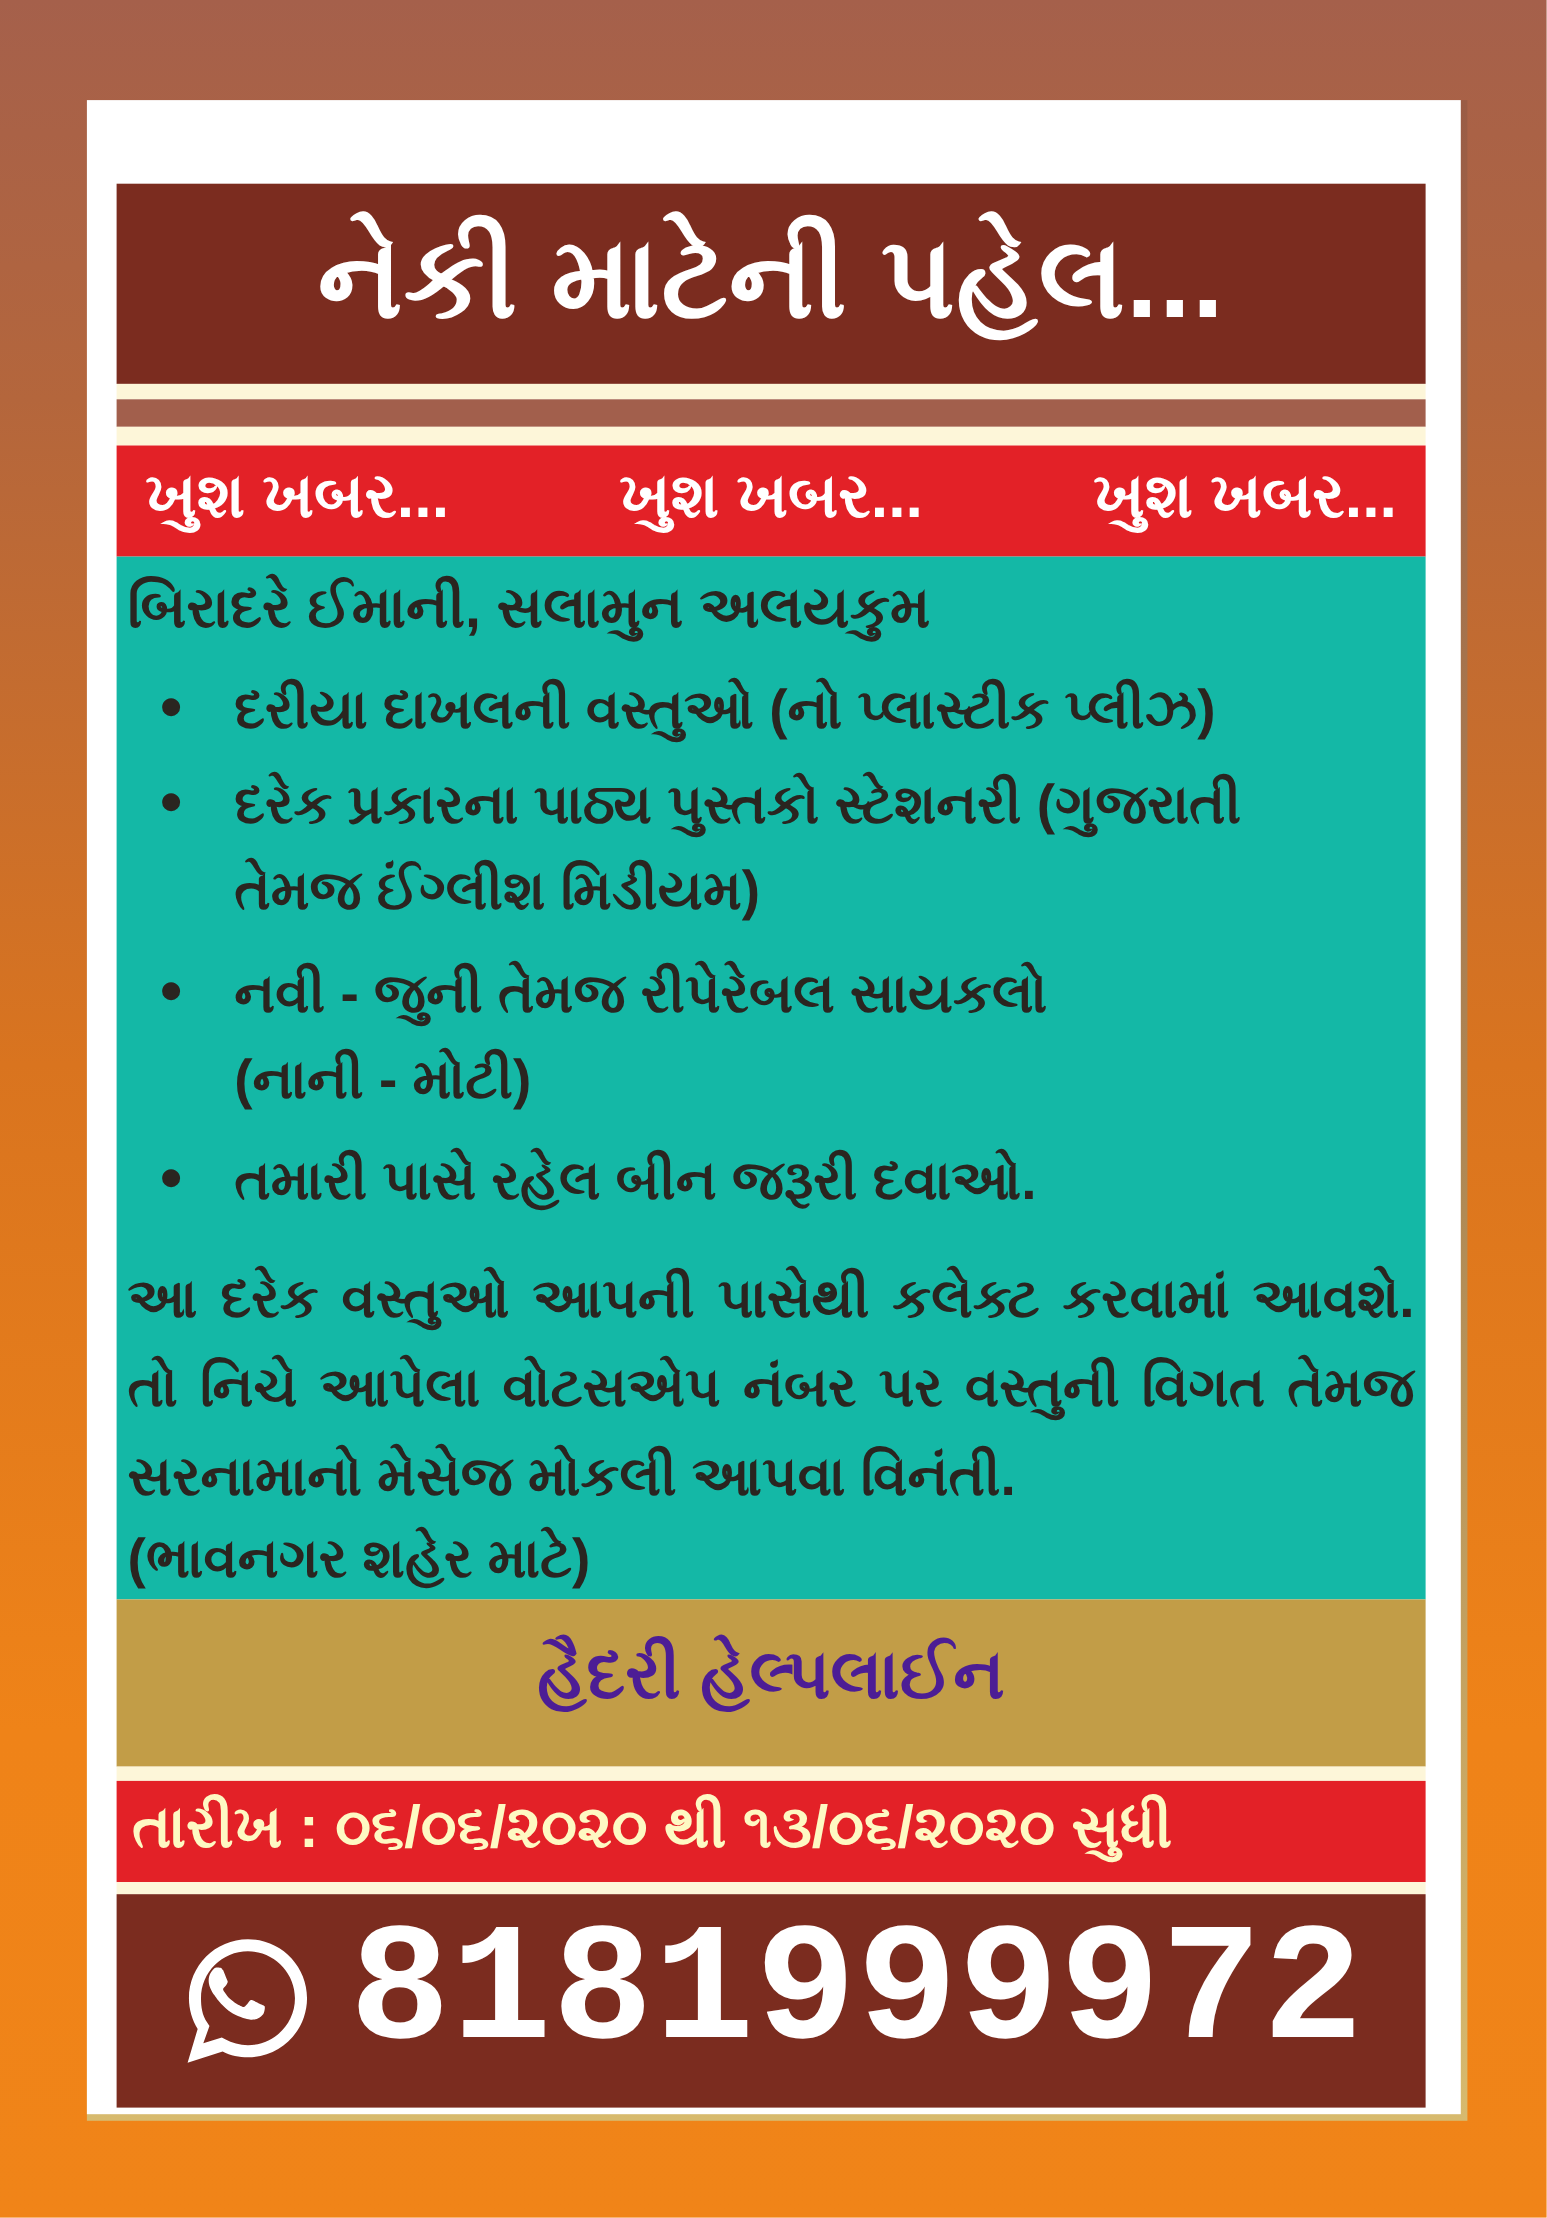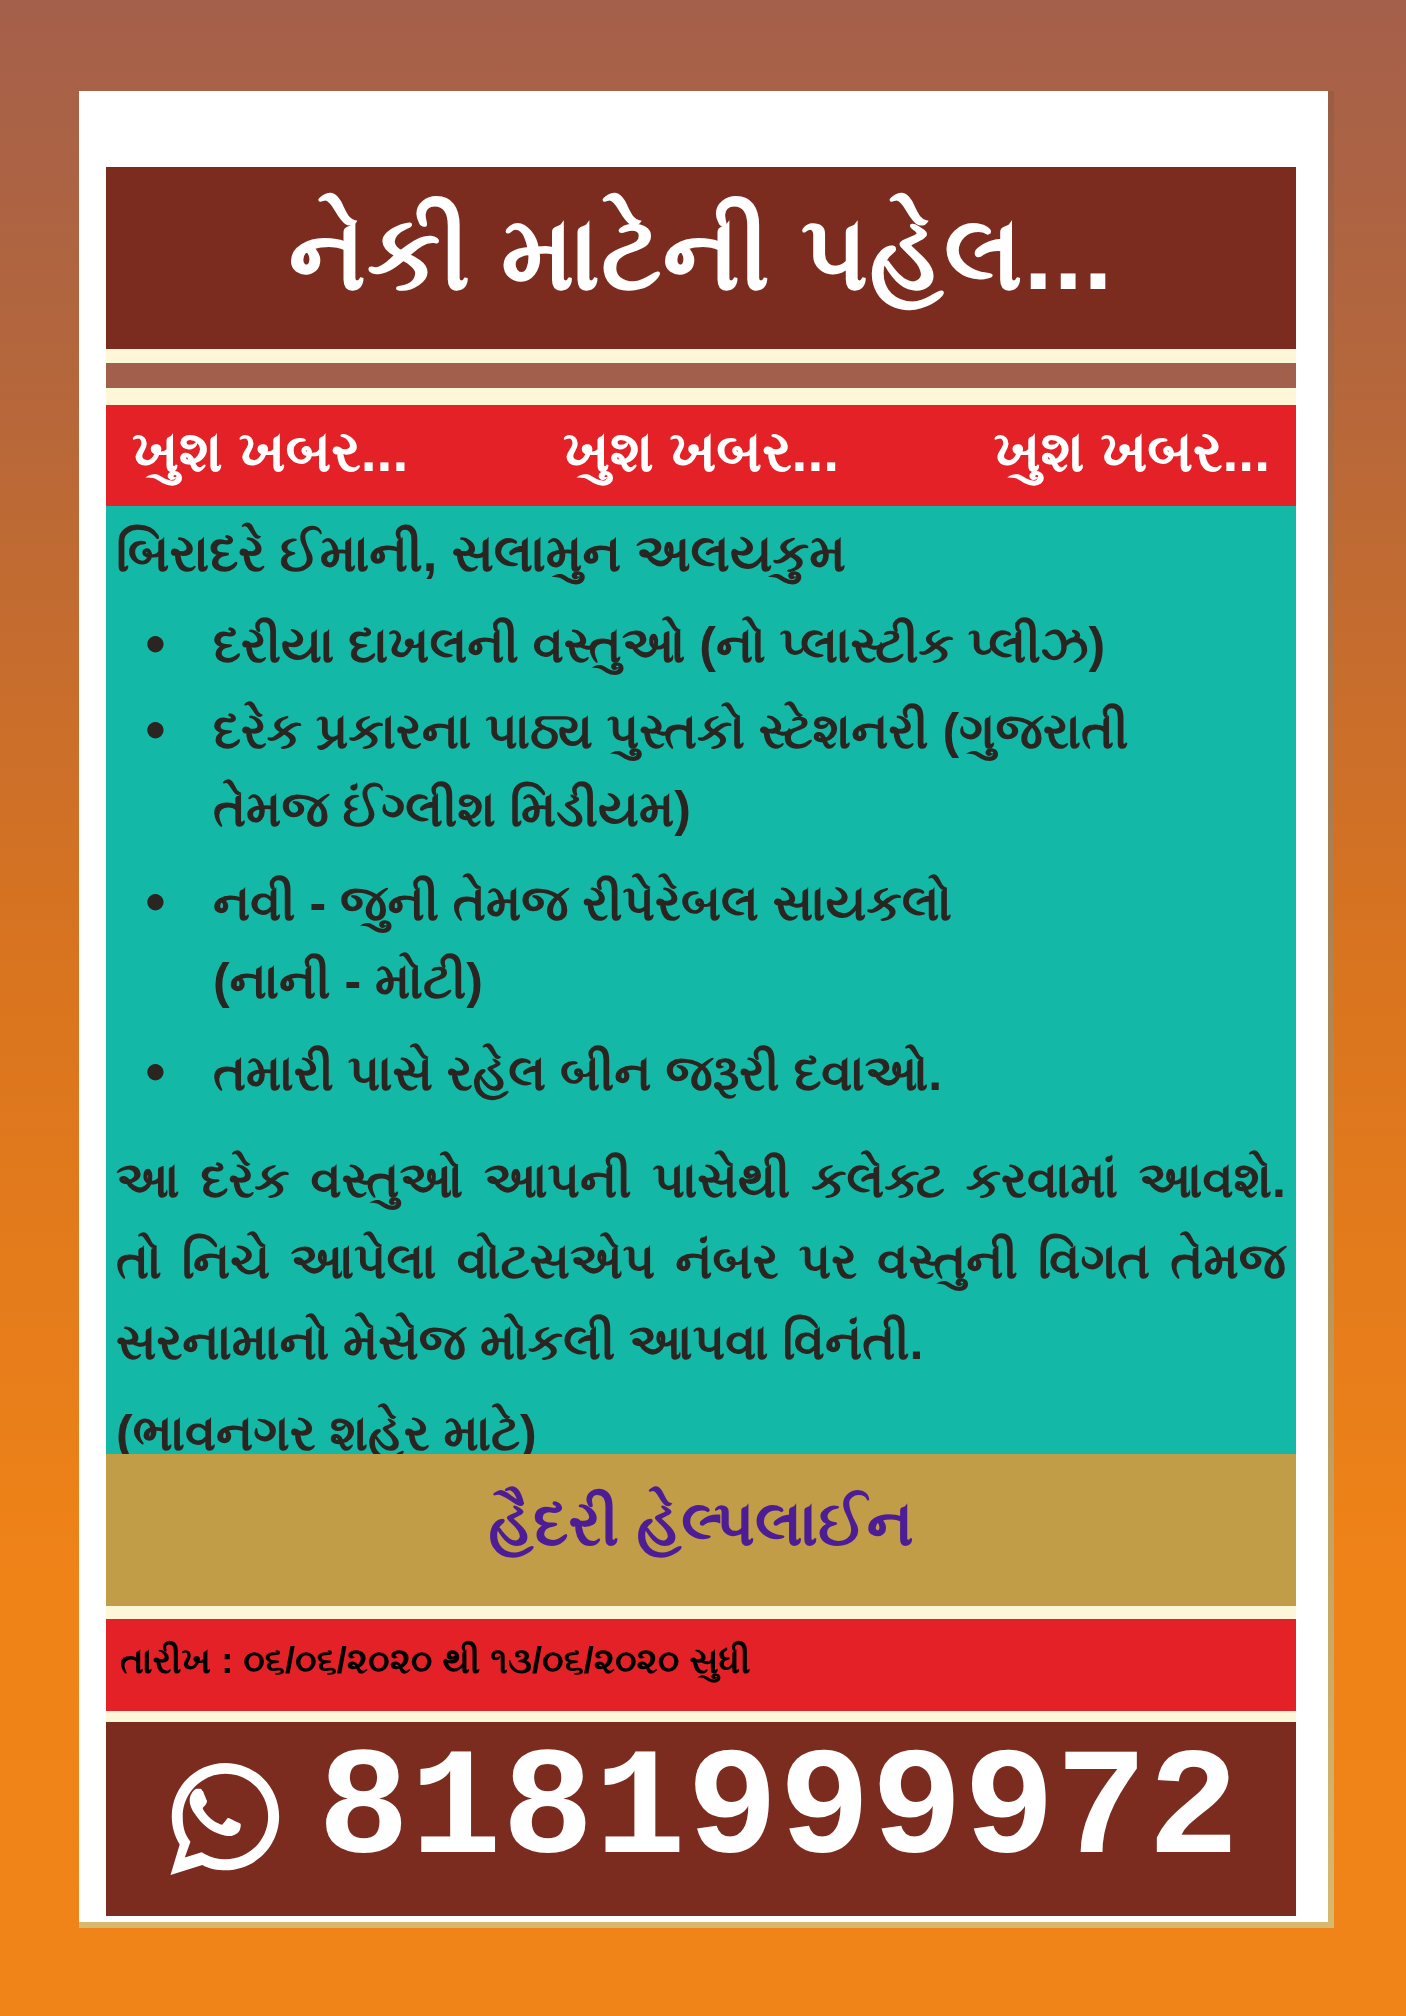--- a/index.html
+++ b/index.html
@@ -57,38 +57,38 @@
   }
   .b1{margin-top:18px;}
   .b2{margin-top:8px;}
   .b3{margin-top:16px;}
   .b4{margin-top:14px;}
   .body-paragraph{
     margin-top:28px;font-size:50px;font-weight:bold;line-height:1.62;
     text-align:justify;
   }
   .body-note{
-    margin-top:18px;font-size:50px;font-weight:bold;line-height:1.3;
+    margin-top:2px;font-size:50px;font-weight:bold;line-height:1.3;
   }
   .helpline-band{
     height:152px;background:#c29d47;
     display:flex;align-items:center;justify-content:center;
   }
   .helpline-band .title{
     color:#4c1d95;font-size:63px;font-weight:bold;white-space:nowrap;line-height:1;
     padding-bottom:14px;
   }
   .gap-cream-a{height:13px;background:#fdf6d9;}
   .date-band{
     height:92px;background:#e32127;
     display:flex;align-items:center;
     padding:0 14px;
   }
   .date-band .date-text{
-    color:#000000;font-size:36px;font-weight:bold;white-space:nowrap;line-height:1;
+    color:#fef9c3;font-size:54px;font-weight:bold;white-space:nowrap;line-height:1;
     padding-bottom:8px;
   }
   .gap-cream-b{height:11px;background:#fdf6d9;}
   .phone-band{
     height:194px;background:#7b2c1f;
     display:flex;align-items:center;justify-content:center;gap:34px;font-family:Liberation Mono, monospace;
   }
   .wa-icon{flex:0 0 auto;width:122px;height:122px;}
   .phone-number{
     color:#ffffff;font-size:152px;font-weight:bold;letter-spacing:1px;

